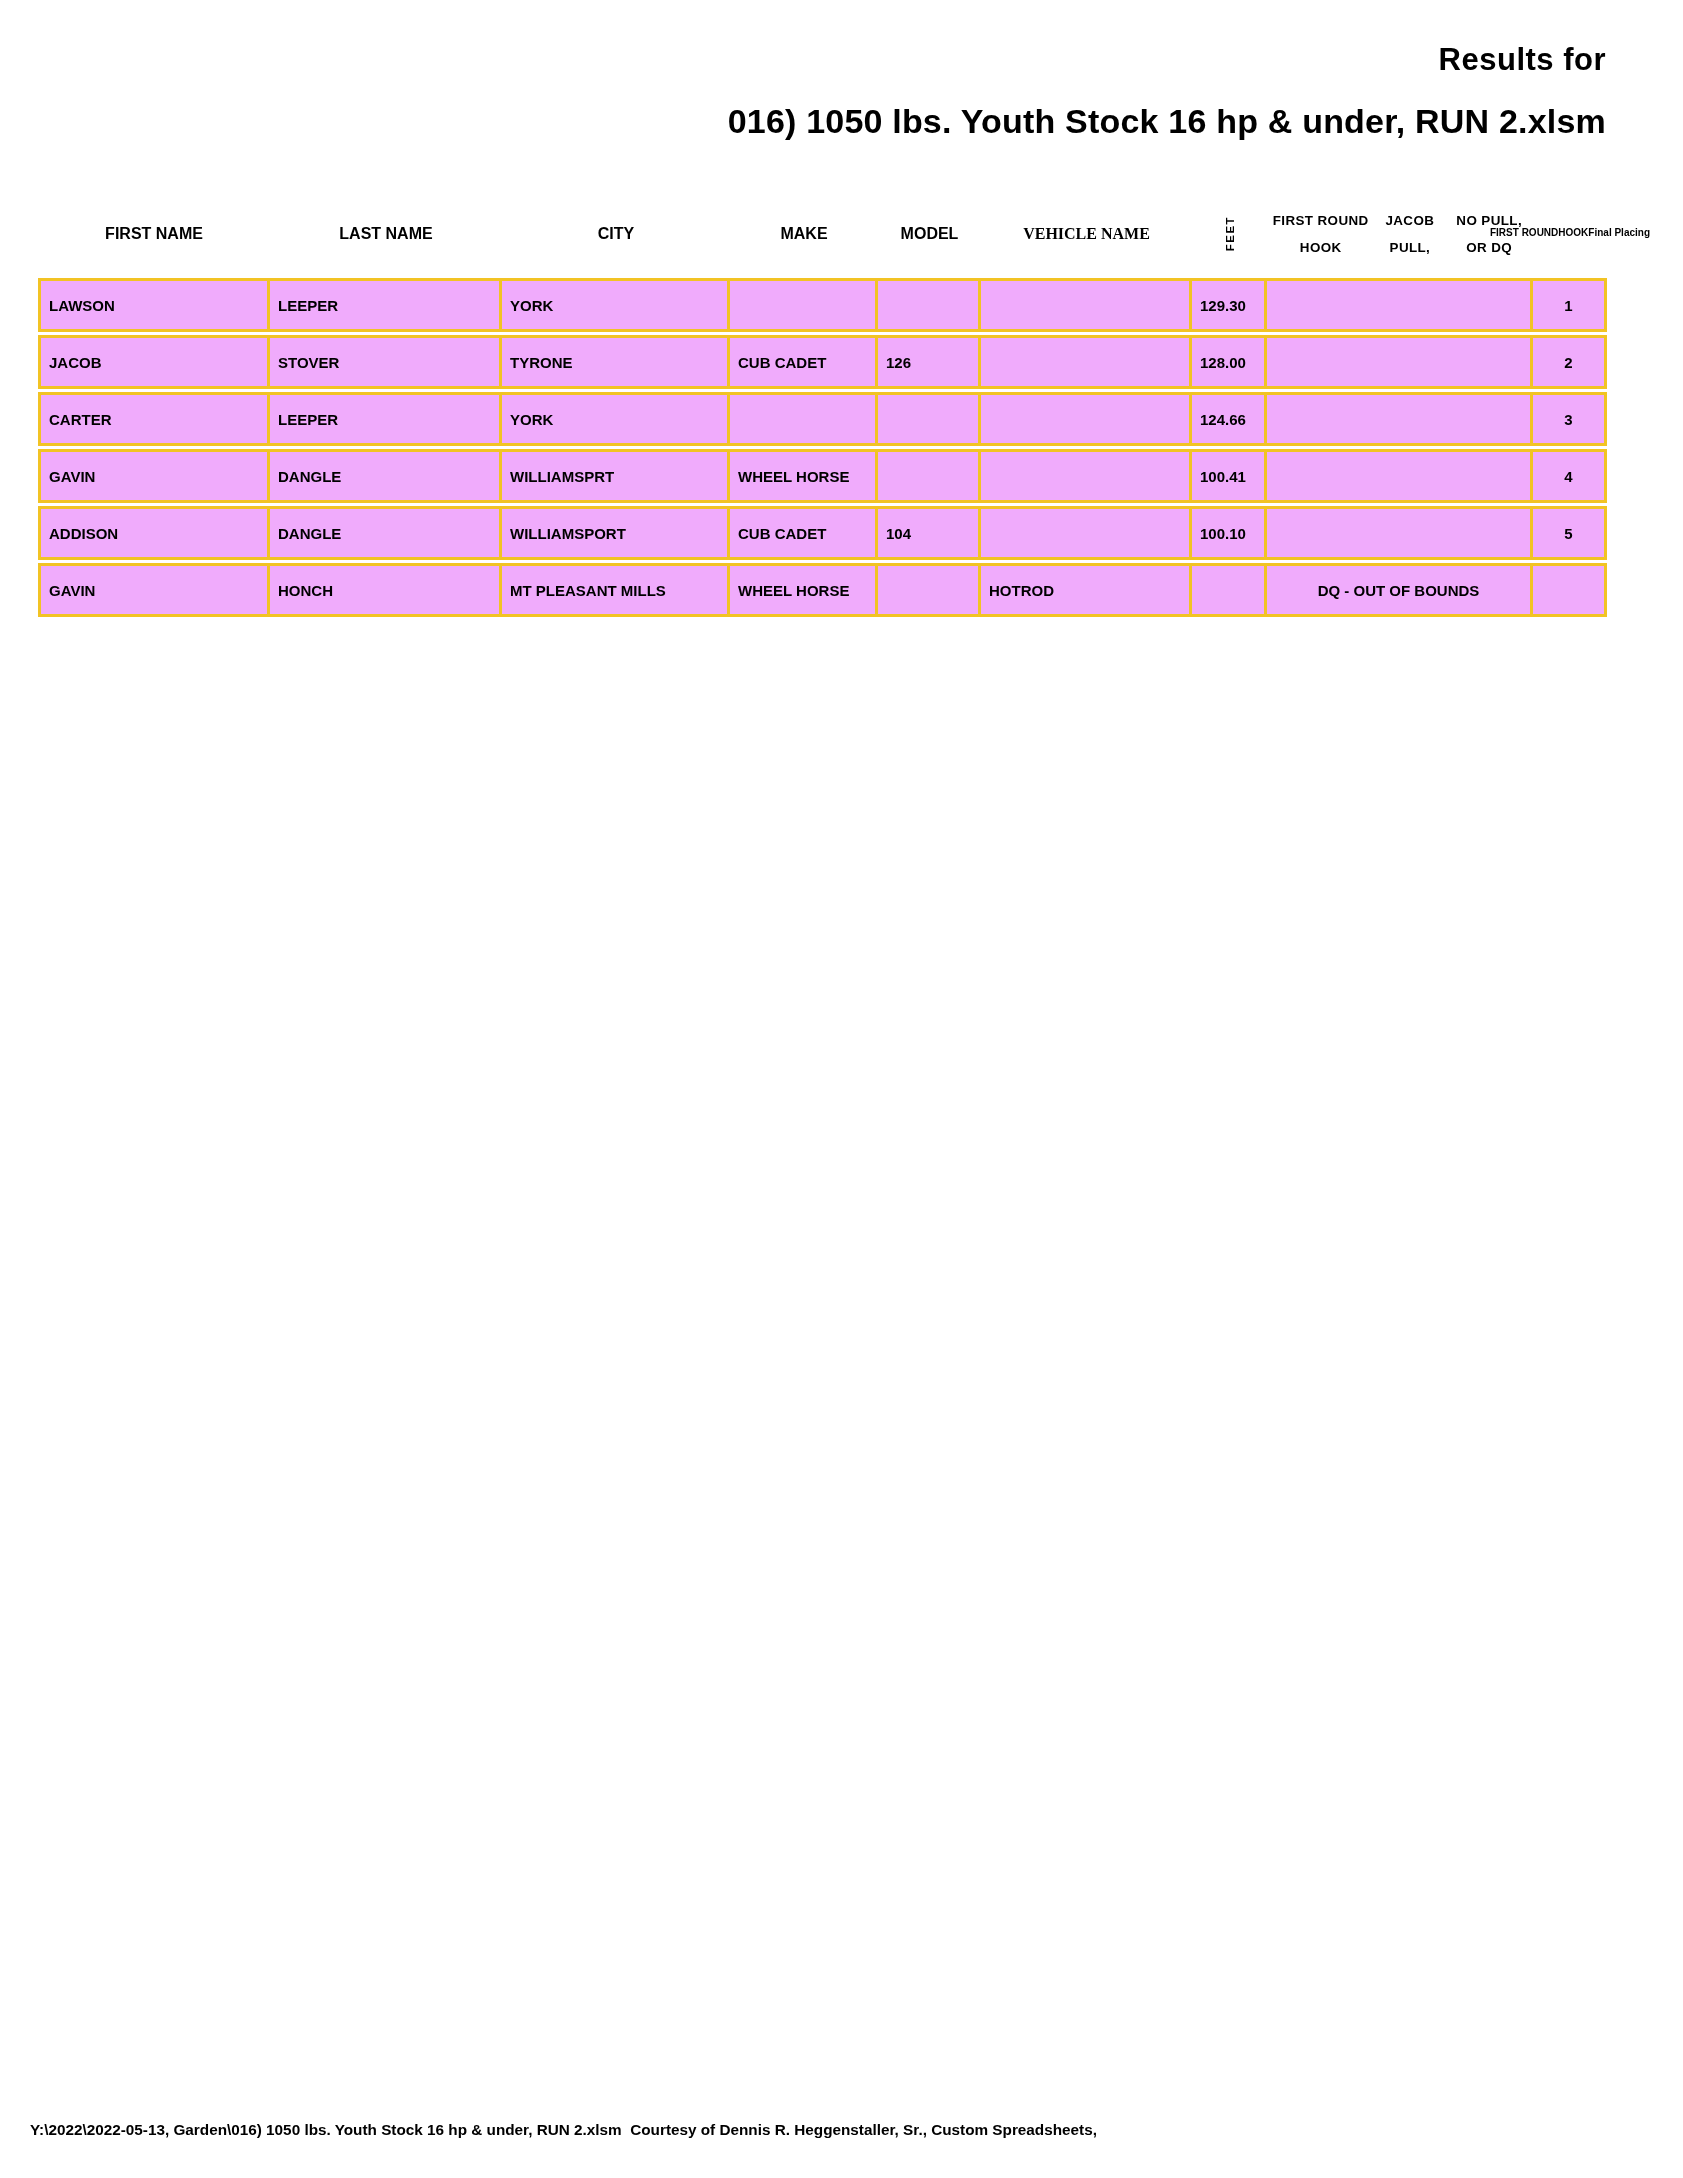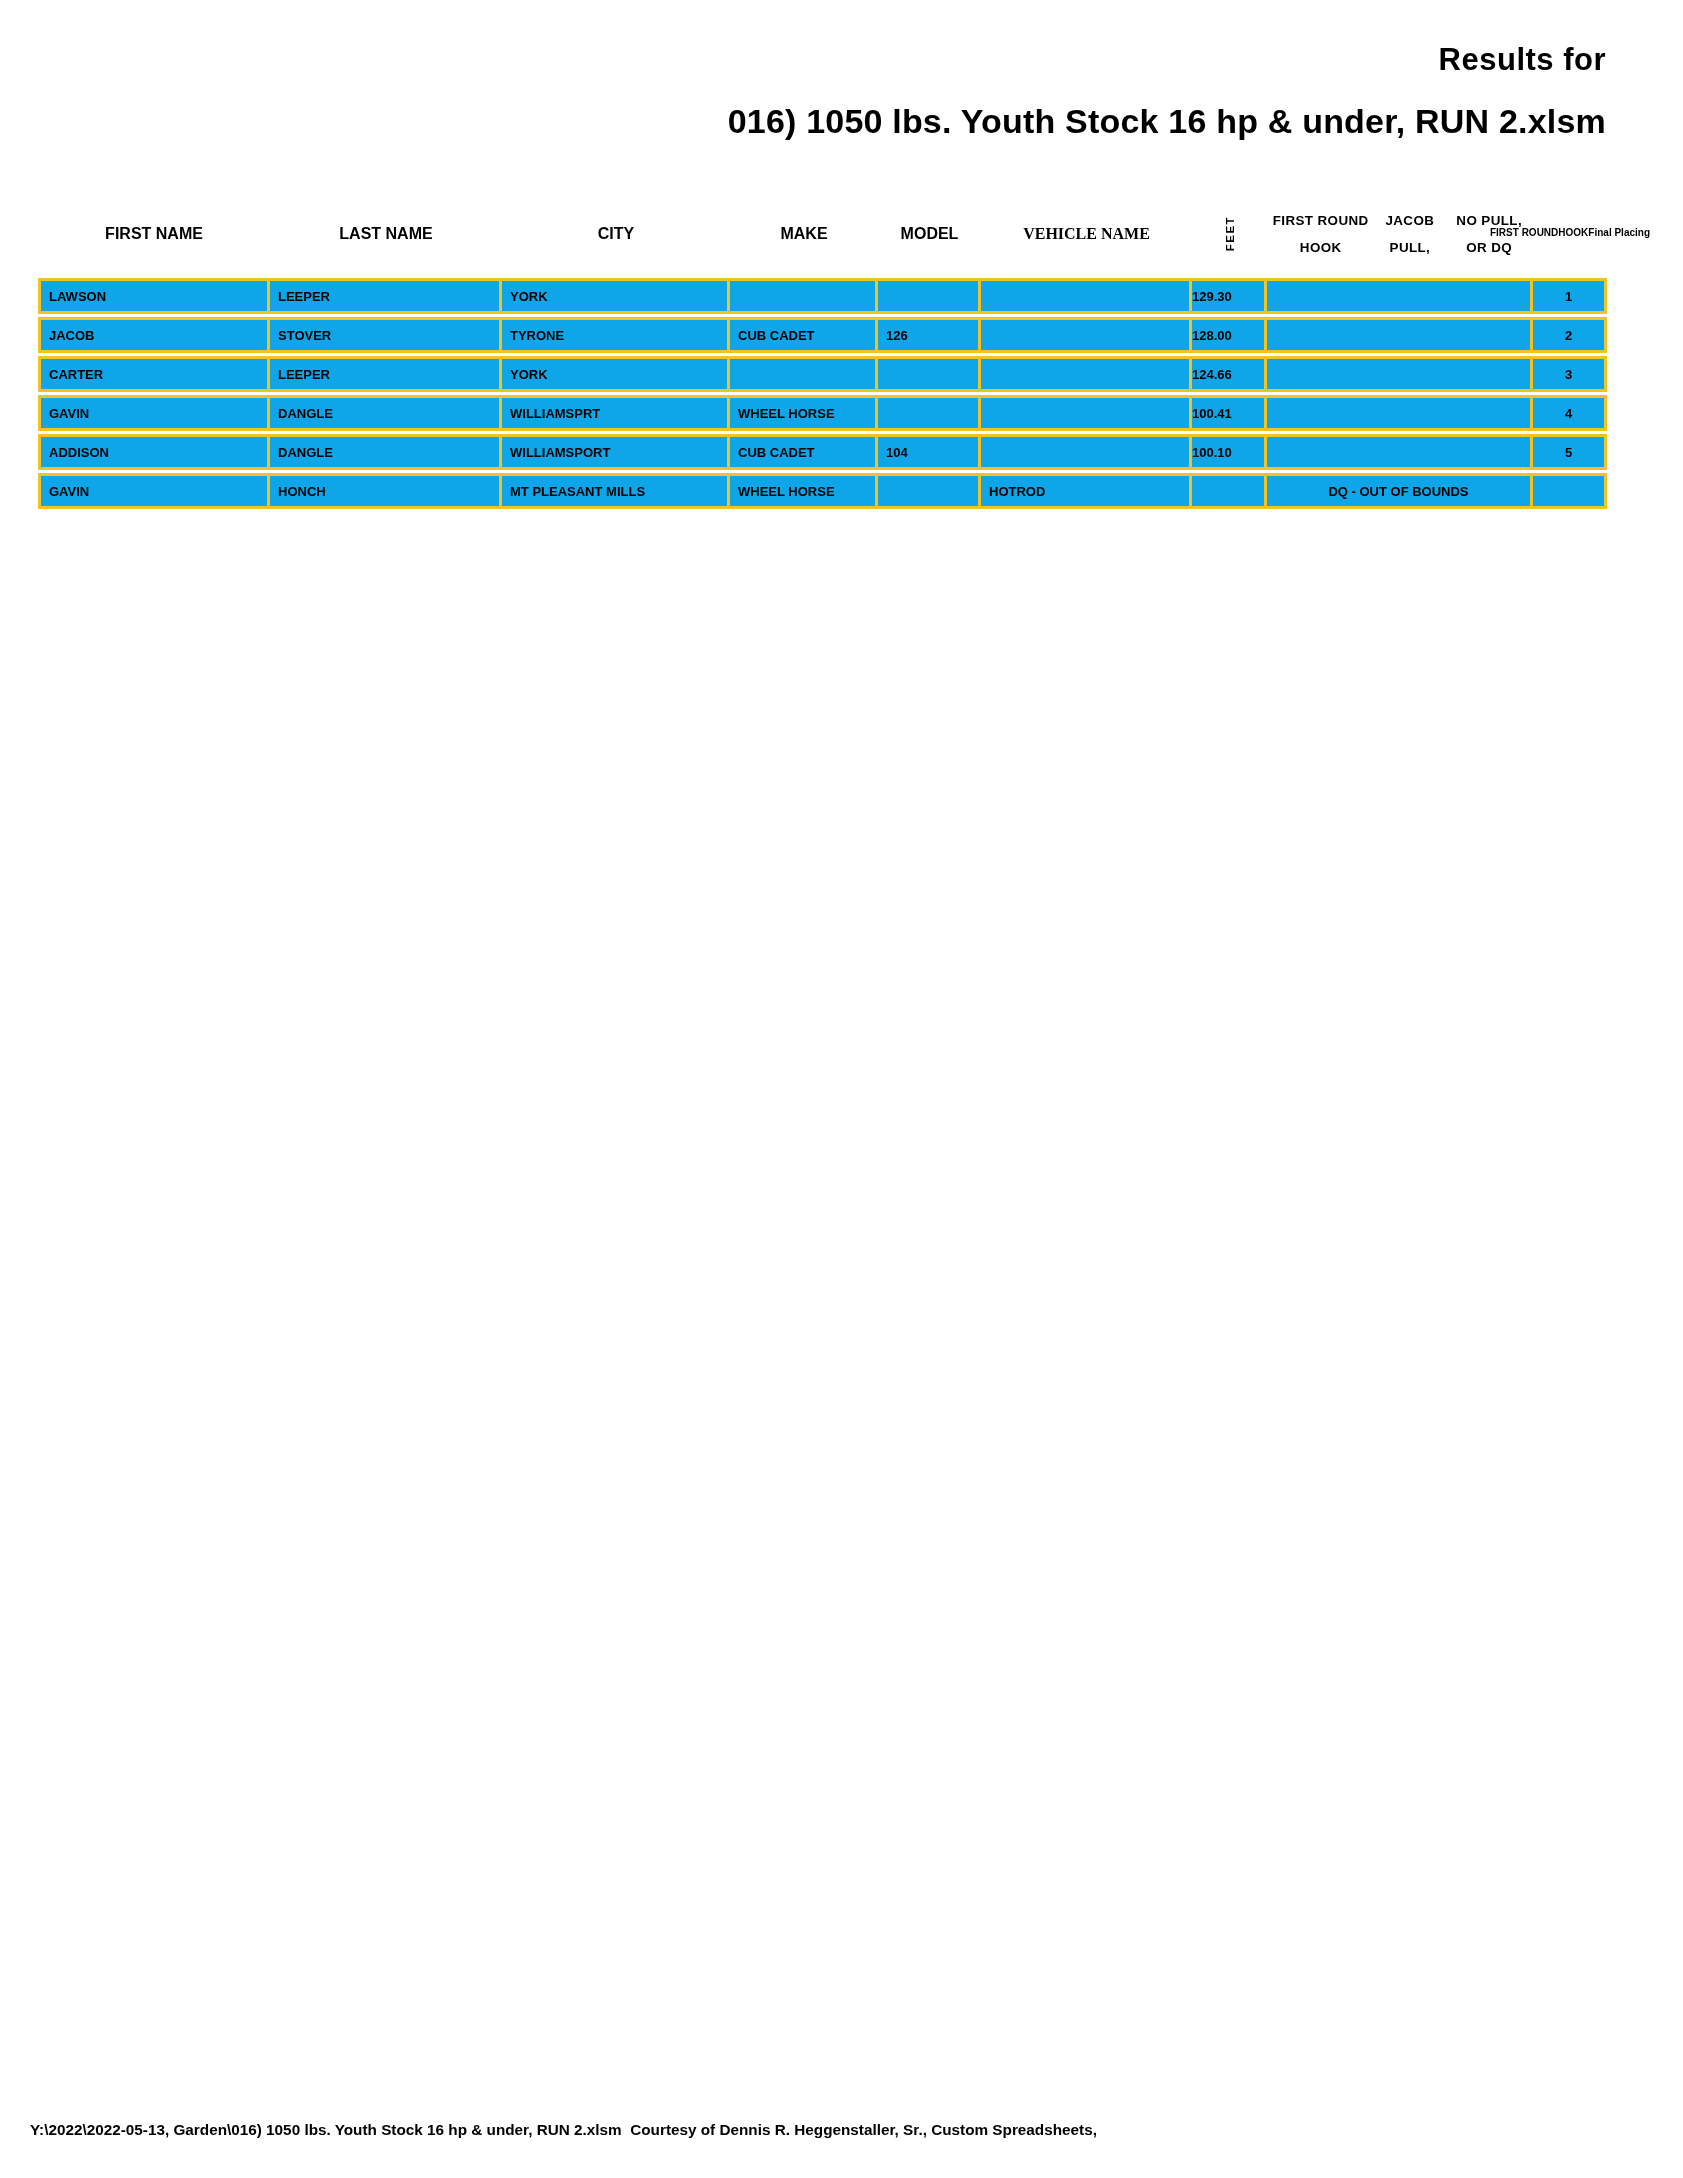--- a/index.html
+++ b/index.html
@@ -39,32 +39,32 @@
     writing-mode: vertical-rl; transform: rotate(180deg);
     font-size: 11.4px; font-weight: 700; letter-spacing: 1.5px;
   }
 
   
   table.grid {
     margin-left: 38px; width: 1568px;
     table-layout: fixed; border-collapse: separate; border-spacing: 0 3px;
   }
   table.grid td {
-    height: 36px; background: #0ea5e9;
+    height: 54px; background: #f0abfc;
     border-top: 3px solid var(--gold);
     border-bottom: 3px solid var(--gold);
     border-right: 3px solid var(--gold);
     border-left: 0;
-    font-size: 13px; font-weight: 700;
+    font-size: 15px; font-weight: 700;
     padding-left: 8px; vertical-align: middle;
     white-space: nowrap; overflow: hidden;
   }
   table.grid td:first-child { border-left: 3px solid var(--gold); }
   table.grid td.align-center { text-align: center; padding-left: 0; }
-  table.grid td.col-feet { padding-left: 0; }
+  table.grid td.col-feet { padding-left: 8px; }
 
   
   .footer {
     position: absolute; left: 30px; top: 2065px;
     font-size: 15.3px; font-weight: 700; line-height: 26px;
     white-space: pre; width: 1624px;
   }
 </style>
 </head>
 <body>

